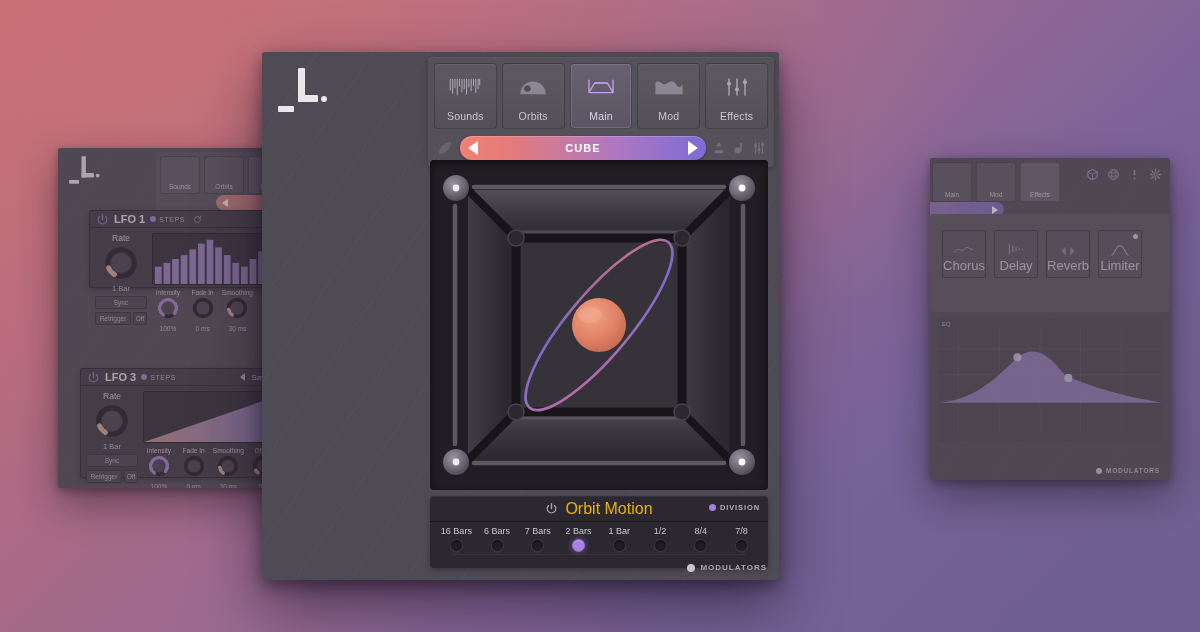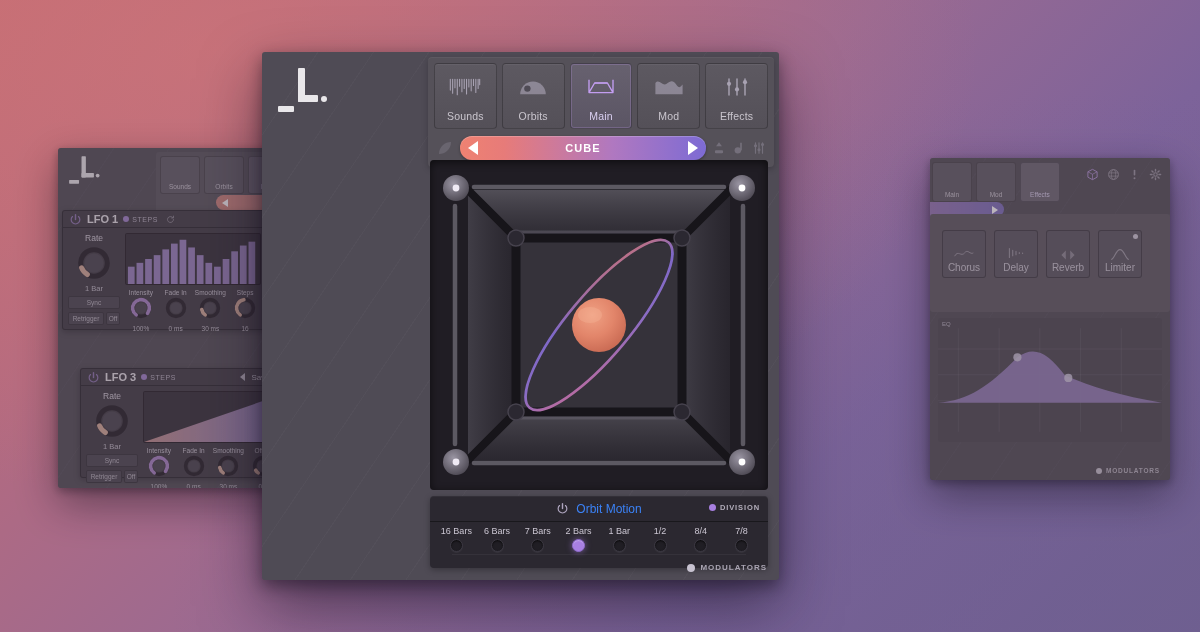--- a/index.html
+++ b/index.html
@@ -137,21 +137,21 @@
   
   #orbit {
     position: absolute; left: 168px; top: 444px; width: 338px; height: 72px;
     background: #2b2830; border-radius: 4px;
     box-shadow: inset 0 1px 0 rgba(255,255,255,.04), 0 2px 6px rgba(0,0,0,.3);
   }
   .orbit-head {
     height: 26px; display:flex; align-items:center; justify-content:center; gap: 7px;
     border-bottom: 1px solid rgba(0,0,0,.4); position: relative;
   }
-  .orbit-head .otitle { font-size: 12px; color: #3b82f6; }
+  .orbit-head .otitle { font-size: 16px; color: #eab308; }
   .power { width: 13px; height: 13px; opacity: .8; }
   .division-tag {
     position: absolute; right: 8px; top: 7px; display: flex; align-items: center; gap: 4px;
     font-size: 7.5px; color: #b3aebb; letter-spacing: .9px; font-weight: bold;
   }
   .division-tag .dt-dot { width: 7px; height: 7px; border-radius: 50%; background: #a77fe0; }
   .divrow { display: flex; padding: 4px 6px 0 6px; }
   .divcell { flex: 1; text-align: center; cursor: pointer; }
   .divcell .dlabel { font-size: 9px; color: #cbc6d2; display:block; margin-bottom: 3px;}
   .divcell .ddot {
@@ -197,21 +197,21 @@
     display:flex; align-items:center; justify-content:center; font-size:8px; color:#c3bed0;
   }
 
   
   .fxrow { display: flex; gap: 8px; padding: 16px 12px; }
   .fxbtn {
     width: 44px; height: 48px; border-radius: 3px; background: #5b5763;
     border: 1px solid rgba(0,0,0,.3); display:flex; flex-direction:column;
     align-items:center; justify-content:flex-end; padding-bottom:4px; position:relative;
   }
-  .fxbtn .fl { font-size: 10px; color: #cac5d3; }
+  .fxbtn .fl { font-size: 13px; color: #cac5d3; }
   .eqbox { position: absolute; left: 8px; top: 160px; right: 8px; height: 124px; background: #4c4854; border-radius:3px; overflow:hidden;}
   .modtag {
     position: absolute; right: 10px; bottom: 6px; font-size: 6.5px; letter-spacing: .8px;
     color: #b7b2c0; display:flex; align-items:center; gap:4px; font-weight:bold;
   }
   .modtag .md { width:6px;height:6px;border-radius:50%;background:#c6c1cf;}
   .rnav { position:absolute; left:0; top:0; width:100%; height: 52px; }
 </style>
 </head>
 <body>
@@ -239,21 +239,21 @@
       <div style="width:40px;height:38px;border-radius:3px;background:#6a6474;border:1px solid rgba(0,0,0,.25);display:flex;align-items:flex-end;justify-content:center;padding-bottom:3px;">
         <span style="font-size:6.5px;color:#d6ccf0;">Main</span>
       </div>
     </div>
     <div style="position:absolute;left:60px;bottom:4px;width:150px;height:15px;border-radius:8px;background:linear-gradient(90deg,#e88274,#d77b87);display:flex;align-items:center;padding:0 6px;">
       <div class="tri l" style="border-top-width:4px;border-bottom-width:4px;border-right-width:6px;"></div>
       <span style="flex:1;text-align:center;font-size:7px;font-weight:bold;color:#fff;letter-spacing:.8px;">CUBE</span>
     </div>
   </div>
 
-  <div class="lfo" style="left:4px;top:62px;width:205px;height:120px;">
+  <div class="lfo" style="left:31px;top:62px;width:205px;height:78px;">
     <div class="lfo-head">
       <svg class="power" viewBox="0 0 24 24">
           <path d="M12 3v9" stroke="#a77fe0" stroke-width="2.6" fill="none" stroke-linecap="round"></path>
           <path d="M6.5 6.5a8 8 0 1 0 11 0" stroke="#a77fe0" stroke-width="2.2" fill="none" stroke-linecap="round"></path>
         </svg>
       <span class="lname">LFO 1</span>
       <span class="steps">
           <i class="sdot"></i>
           <span>STEPS</span>
         </span>

